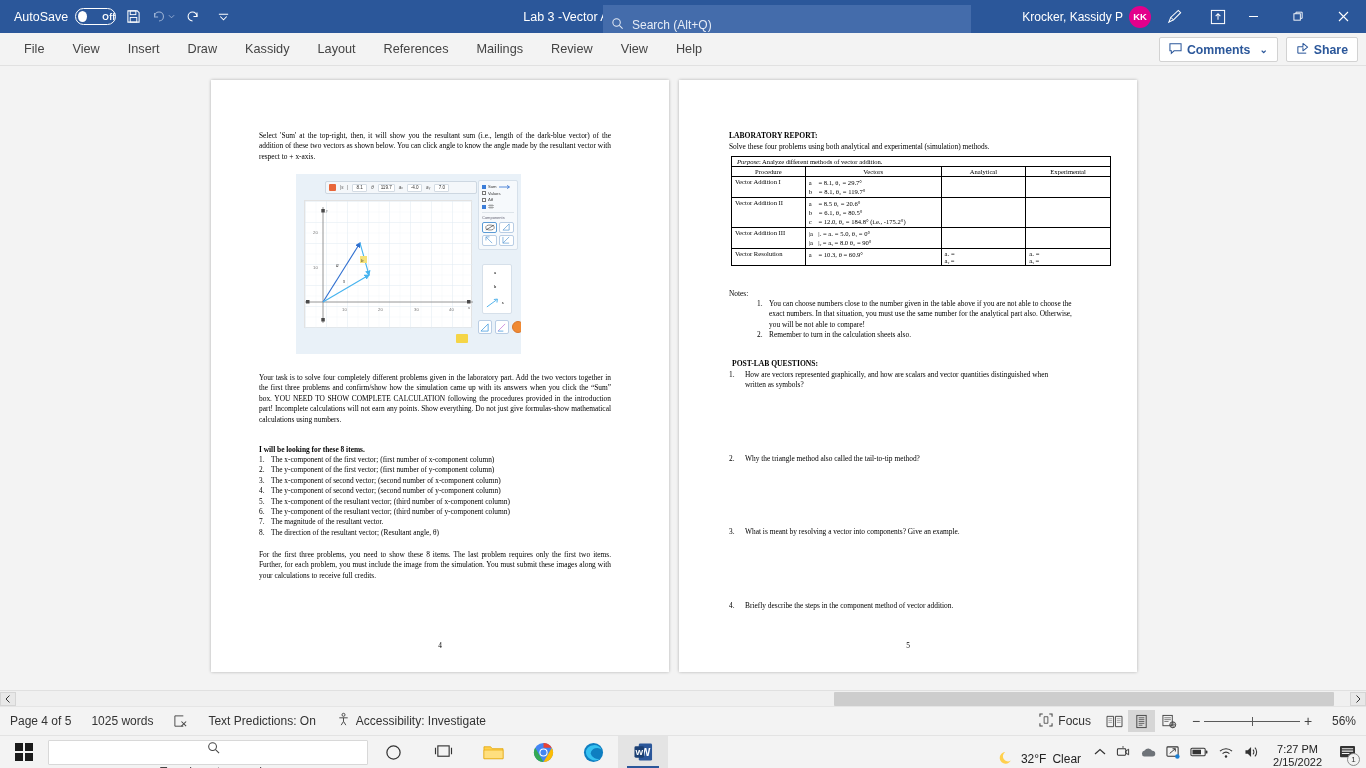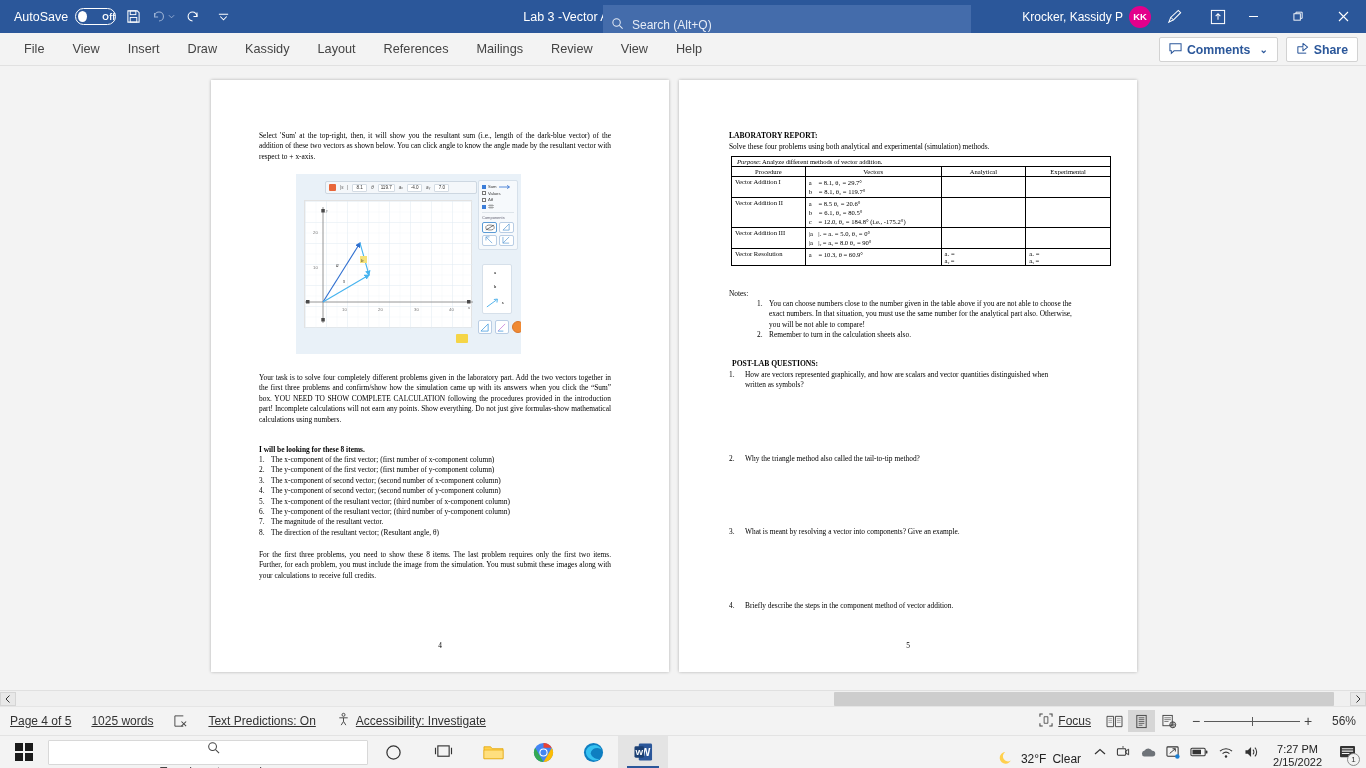--- a/index.html
+++ b/index.html
@@ -206,21 +206,21 @@
     position:absolute; left: 818px; right: 16px; top:0; height:14px;
     background:#cdcdcd; border-radius:1px;
   }
   .hs-right { width:16px; height:14px; background:#e8e8e8; display:flex;align-items:center;justify-content:center;font-size:8px;border:1px solid #d5d5d5;cursor:pointer;}
 
   .statusbar {
     position: absolute; left: 0; right: 0; bottom: 33px;
     height: 29px; background: #f3f3f3; border-top:1px solid #e5e5e5;
     display: flex; align-items: center; font-size: 12px; color: #333;
   }
-  .sb-item { padding: 0 10px; display:flex; align-items:center; gap:5px; cursor:pointer; height:29px;text-decoration:underline;}
+  .sb-item { padding: 0 10px; display:flex; align-items:center; gap:5px; cursor:pointer; height:29px;}
   .sb-right { margin-left:auto; display:flex; align-items:center; }
   .viewbtn { width:27px; height:22px; display:flex;align-items:center;justify-content:center; cursor:pointer;}
   .viewbtn.active { background:#d6d6d6; }
   .zoomslider { display:flex; align-items:center; gap:0; margin:0 6px;}
   .zs-line { width:96px; height:1px; background:#5a5a5a; position:relative; }
   .zs-mark { position:absolute; left:48px; top:-4px; width:1px; height:9px; background:#5a5a5a;}
   .zs-sign { width:16px; text-align:center; font-size:14px; color:#444; cursor:pointer;}
   .zoomval { width:44px; text-align:right; padding-right:10px; font-size:12px;}
 
   

